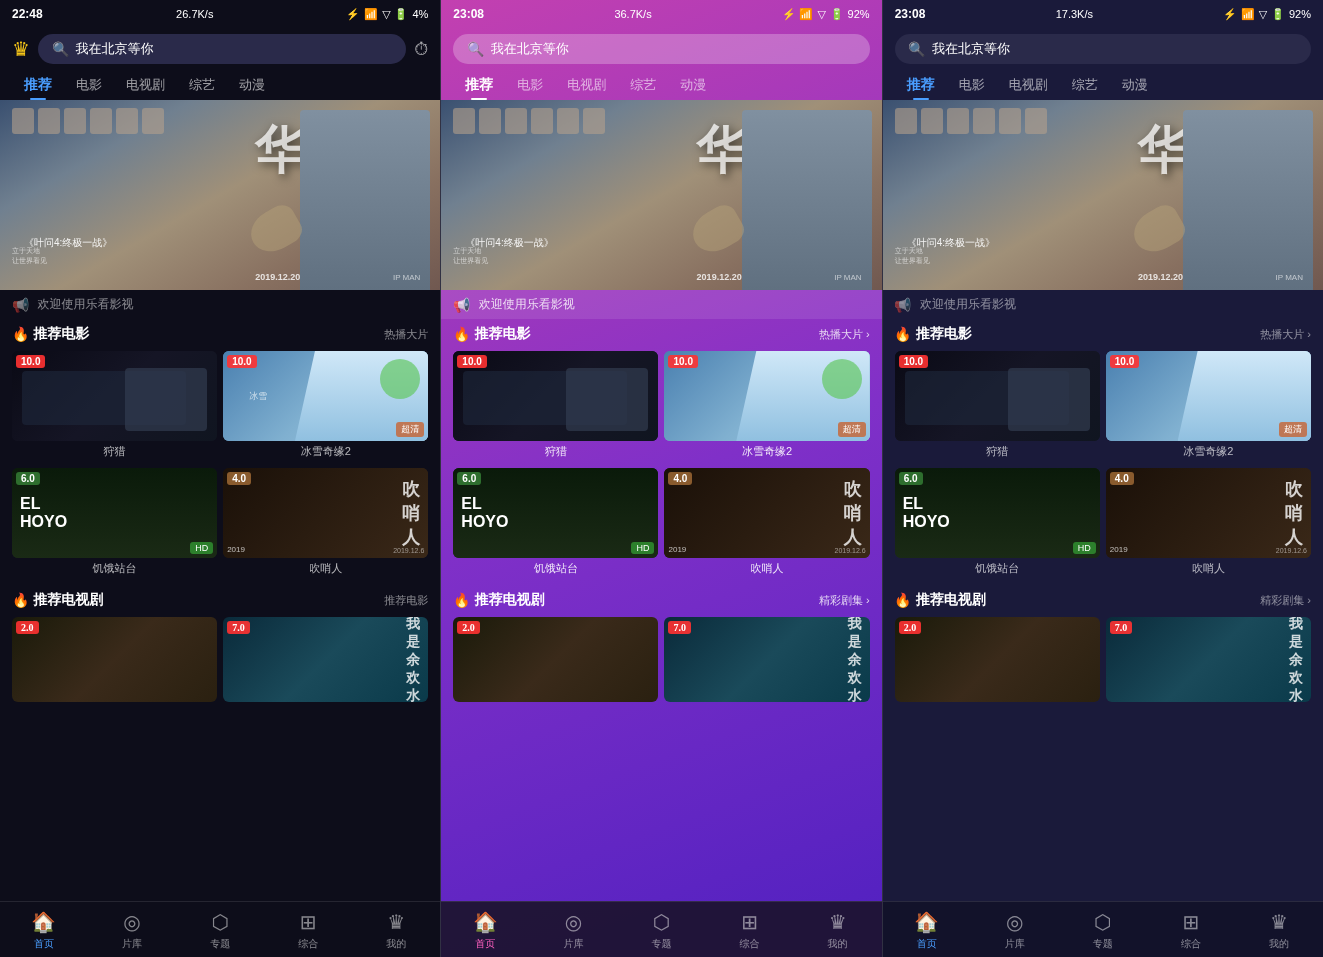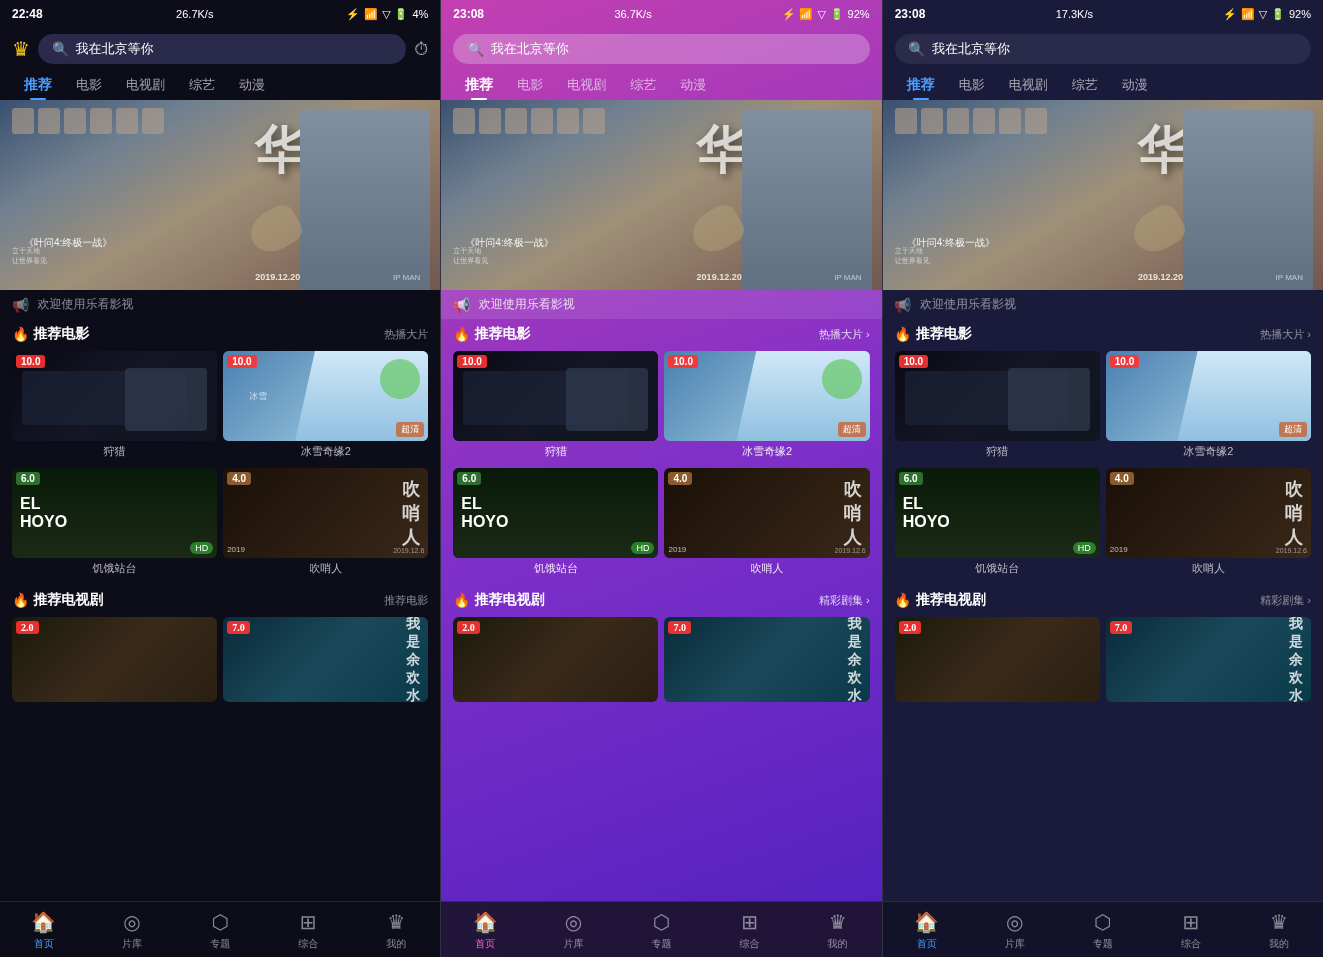--- a/index.html
+++ b/index.html
@@ -191,21 +191,21 @@
     .movie-badge {
       position: absolute;
       bottom: 4px;
       right: 4px;
       background: rgba(0,0,0,0.6);
       color: #fff;
       font-size: 9px;
       padding: 1px 5px;
       border-radius: 3px;
     }
-    .movie-badge.hd { background: rgba(50,150,50,0.8); border-radius: 6px; }
+    .movie-badge.hd { background: rgba(50,150,50,0.8); }
     .movie-badge.super { background: rgba(200,100,50,0.8); }
 
     .movie-name {
       text-align: center;
       font-size: 11px;
       color: rgba(255,255,255,0.7);
       padding: 3px 0;
     }
     .phone-2 .movie-name { color: rgba(255,255,255,0.9); }
 

